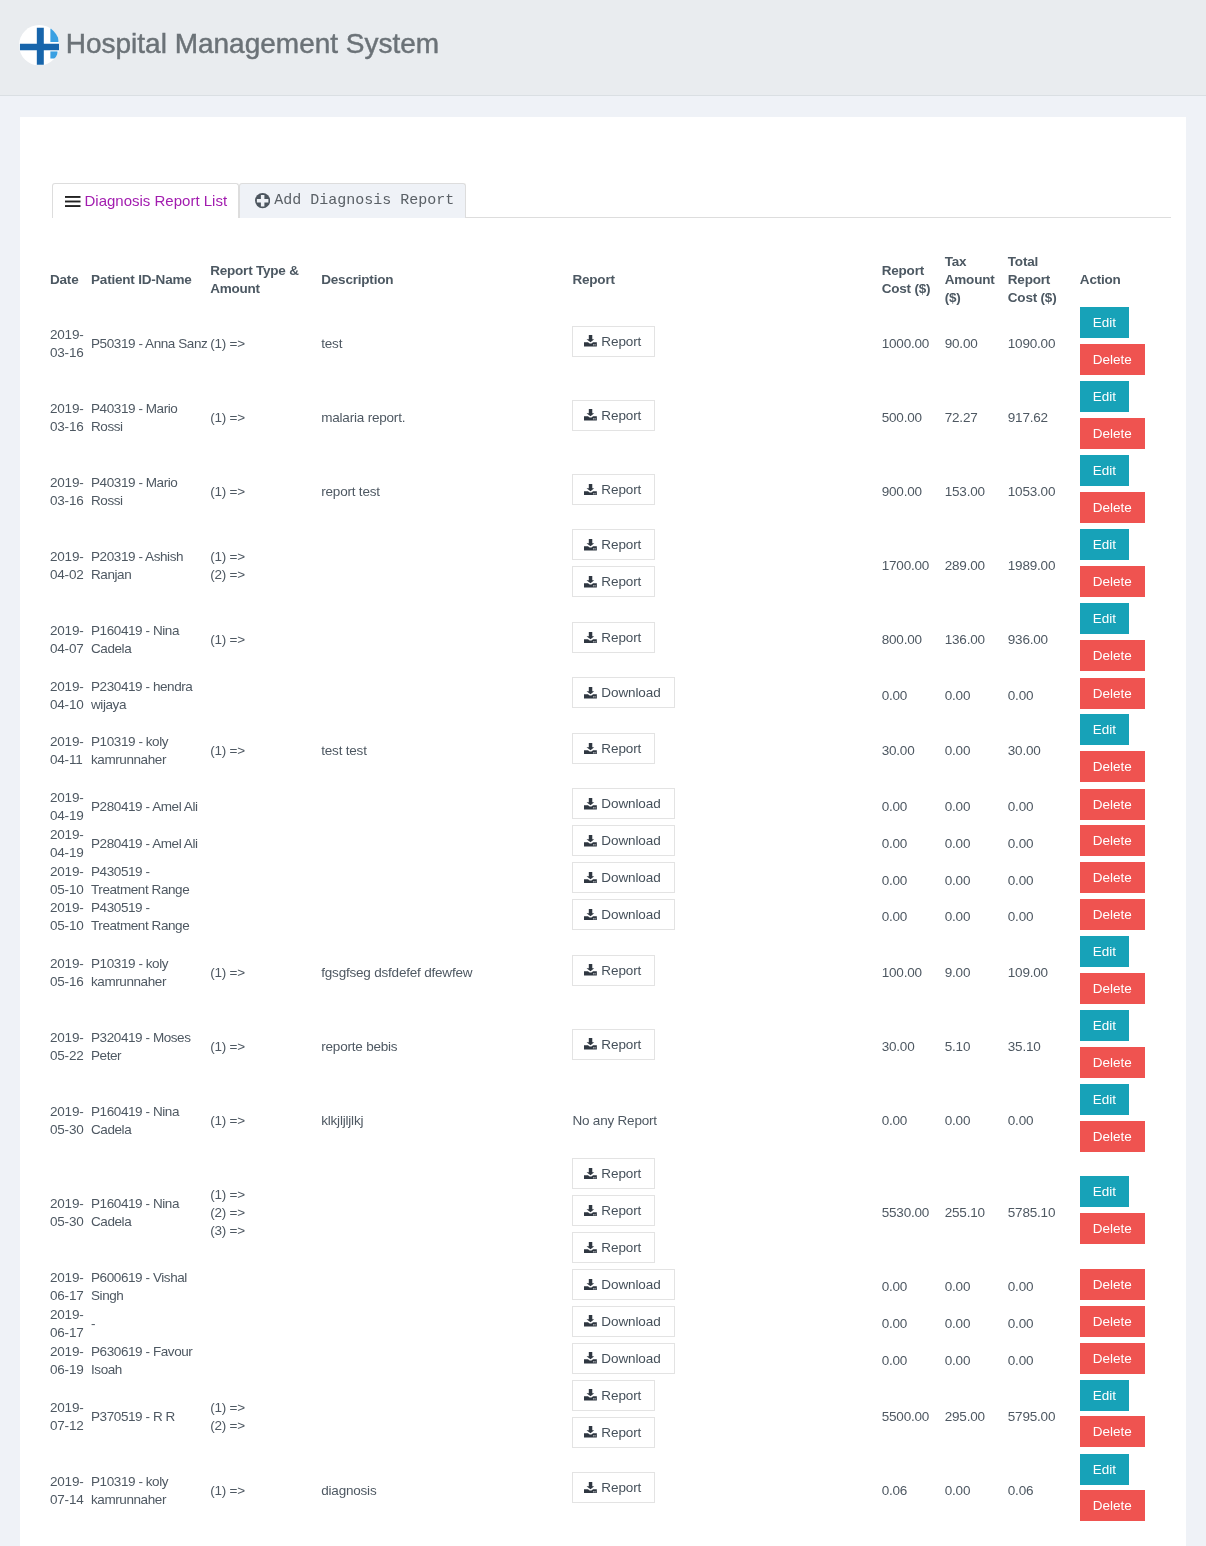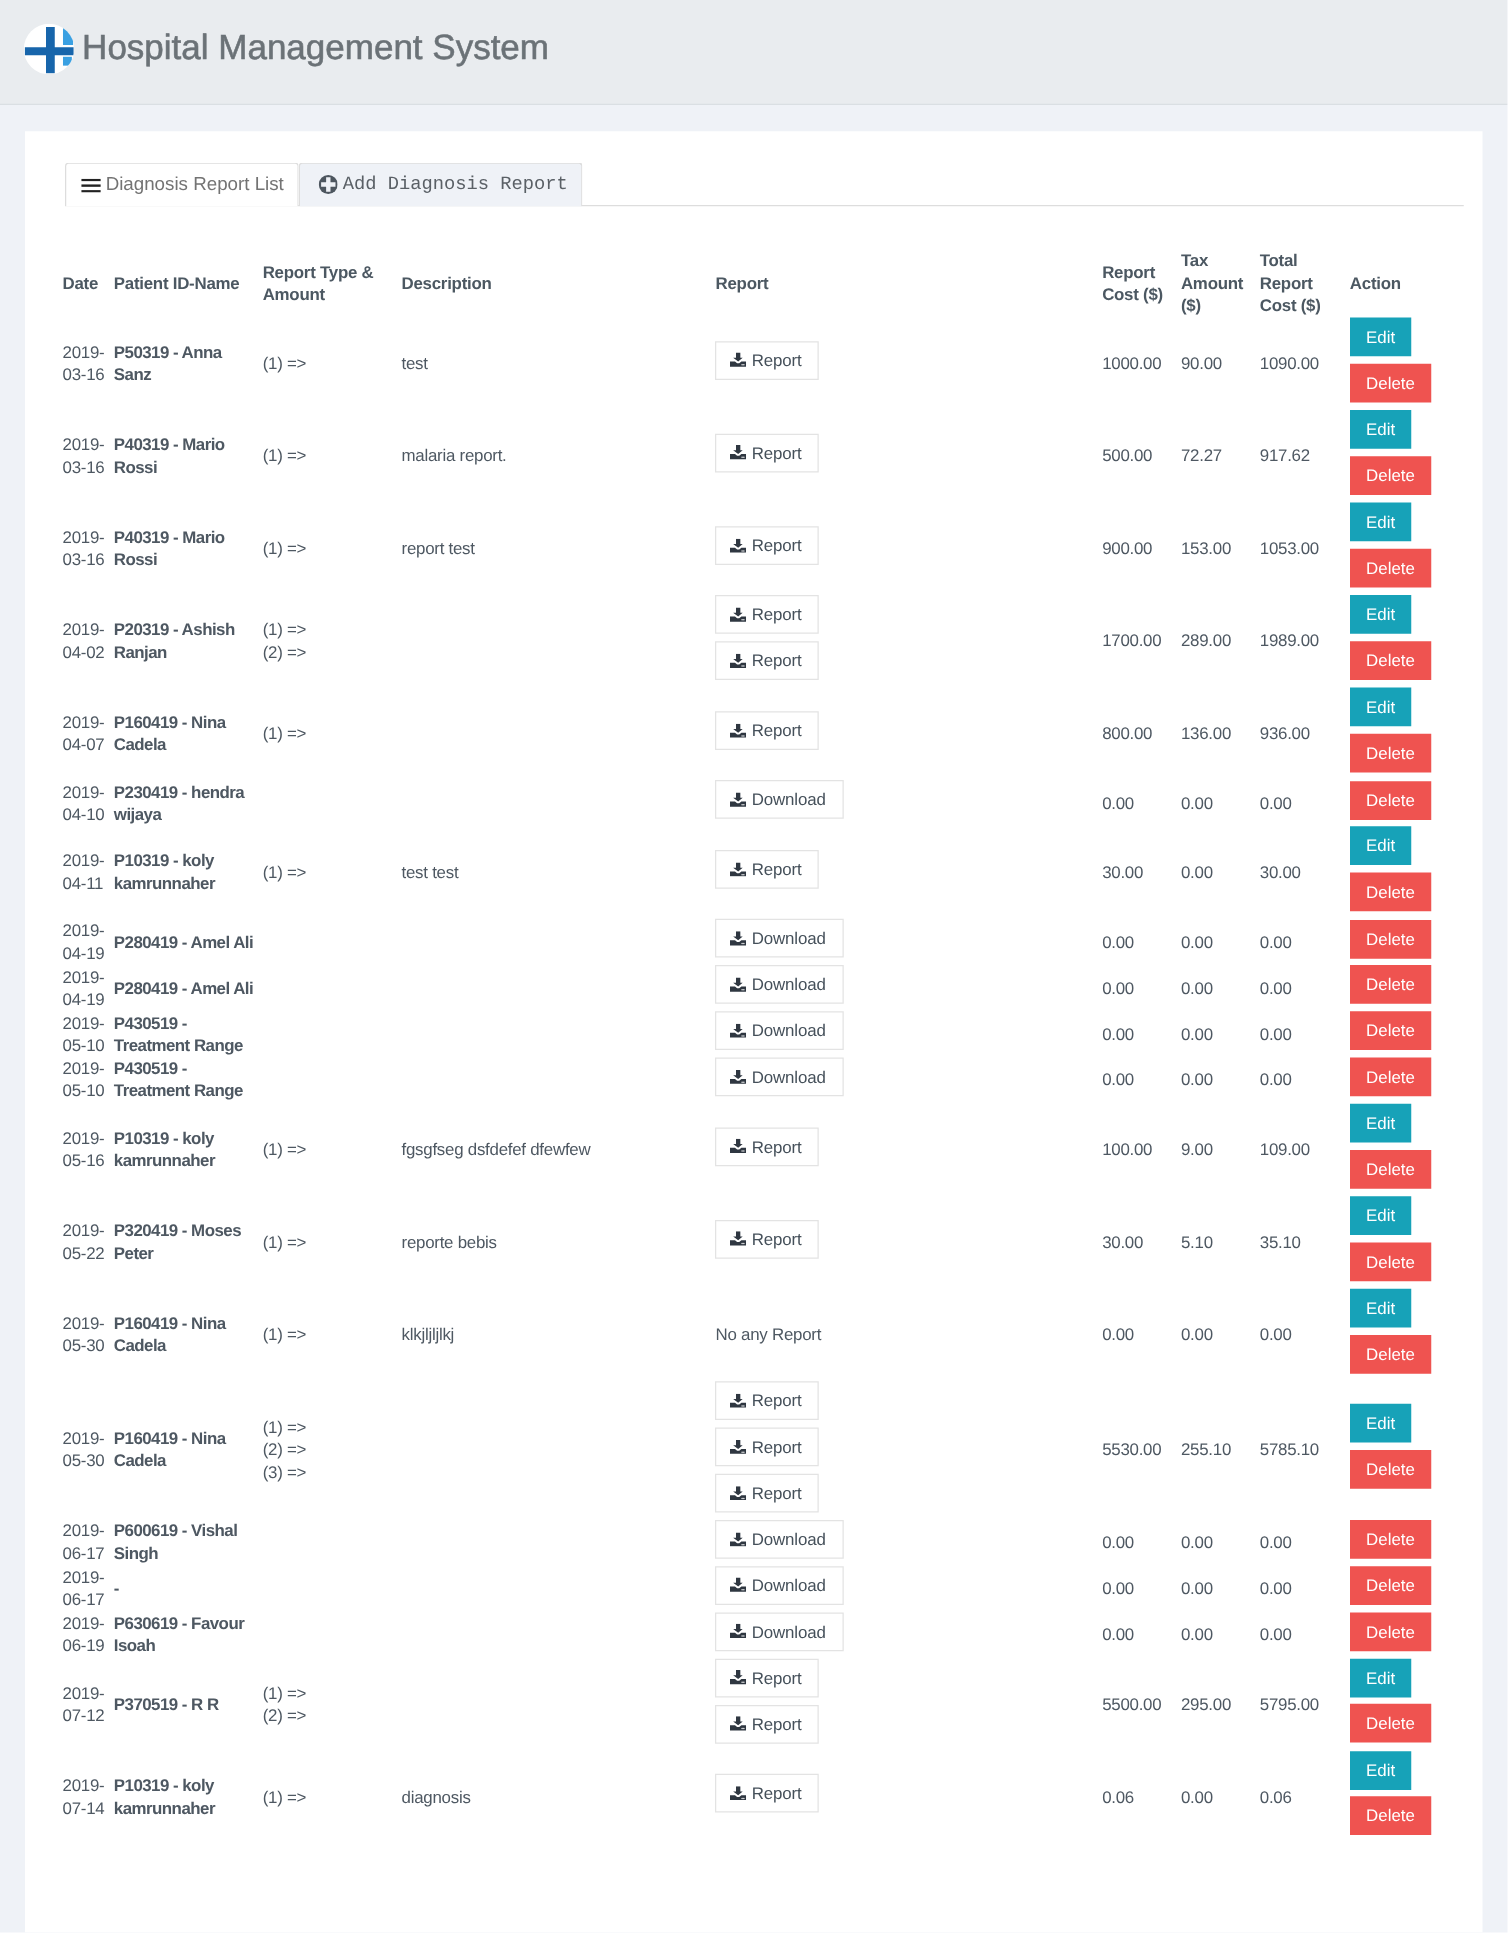--- a/index.html
+++ b/index.html
@@ -7,21 +7,21 @@
   html, body { margin:0; padding:0; }
   body {
     font-family: "Liberation Sans", sans-serif;
     background: #eff2f7;
     color: #555e66;
     font-size: 14px;
   }
   .topbar {
     background: #e9ecef;
     border-bottom: 1px solid #dadfe3;
-    height: 84px;
+    height: 96px;
     display: flex;
     align-items: center;
     padding-left: 18.7px;
     padding-bottom: 4px;
   }
   .brand { display:flex; align-items:center; gap: 6.5px; }
   .brand-logo { width: 40.5px; height: 40.5px; flex:none; display:block; margin-top: -1px; }
   .brand-title {
     font-size: 28px;
     font-weight: normal;
@@ -49,21 +49,21 @@
     border-bottom: none;
     font-size: 15px;
     color: #5a6066;
     background: #eff2f7;
     margin-bottom: -1px;
     cursor: pointer;
     line-height: 20px;
     border-radius: 3px 3px 0 0;
   }
   .tab.t2 { padding-left: 15px; padding-right: 11px; font-family: Liberation Mono, monospace; }
-  .tab.active { background:#fff; color:#737373; }
+  .tab.active { background:#fff; color:#a21caf;margin-top:41px; }
   table { border-collapse: collapse; width: 100%; table-layout: fixed; }
   th > span { display: flex; align-items: center; height: 54px; }
   th {
     font-weight: bold;
     color: #4c5862;
     text-align: left;
     vertical-align: top;
     padding: 35px 4px 0 0;
     height: 89px;
     font-size: 13.5px;
@@ -104,21 +104,21 @@
     font-size: 13.5px;
     letter-spacing: 0px;
     font-family: Liberation Sans, sans-serif;
     cursor: pointer;
     margin: 0 0 5.6px 0;
     line-height: 31px;
     height: 31px;
   }
   .btn-edit { background: #17a2b8; }
   .btn-delete { background: #ef5350; text-align: right; }
-  .cell-patient { letter-spacing: -0.42px; padding-right: 1px; font-weight: bold; }
+  .cell-patient { letter-spacing: -0.42px; padding-right: 1px; }
   .acts { display: block; }
   .acts.two { padding-bottom: 0.9px; }
   .reports { padding-bottom: 0px; }
   .acts > div, .btnwrap { font-size: 0; line-height: 0; }
 
 </style>
 </head>
 <body>
 
 <div class="topbar">

